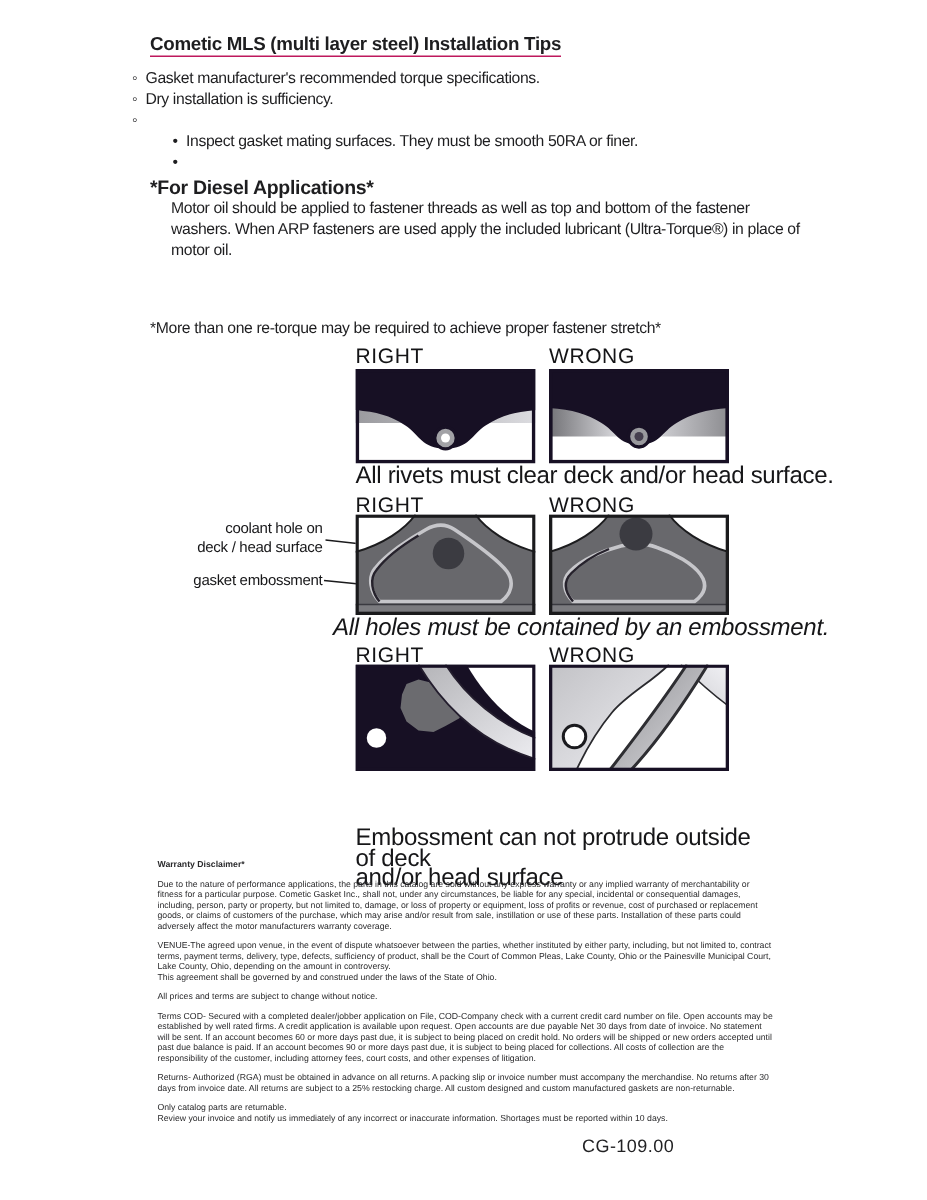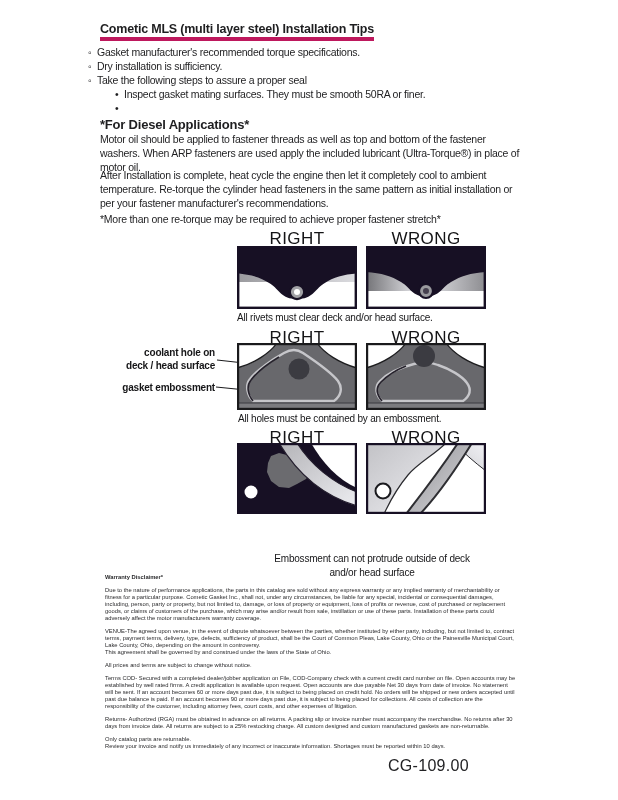--- a/index.html
+++ b/index.html
@@ -1,76 +1,74 @@
 <!DOCTYPE html>
 <html><head>
 <meta charset="utf-8">
 <style>
   html,body{margin:0;padding:0;background:#ffffff;}
   body{width:618px;height:800px;font-family:"Liberation Sans","DejaVu Sans",sans-serif;color:#1e1e20;}
   .page{position:relative;width:618px;height:800px;overflow:hidden;background:#fff;}
 
   .title{position:absolute;left:100px;top:22px;font-size:12.5px;font-weight:bold;letter-spacing:-0.2px;
-         border-bottom:4px solid #be185d;padding-bottom:1px;white-space:nowrap;}
+         border-bottom:1px solid #be185d;padding-bottom:1px;white-space:nowrap;}
 
   .bullets{position:absolute;left:88px;top:45px;width:500px;font-size:10.5px;letter-spacing:-0.25px;line-height:14px;}
   .b-row{display:flex;}
   .b-row .marker{width:9px;flex:0 0 9px;text-align:left;}
   .b-sub{margin-left:27px;}
 
   .diesel-h{position:absolute;left:100px;top:117px;font-size:13px;font-weight:bold;letter-spacing:-0.2px;}
   .para{position:absolute;left:100px;width:428px;font-size:10.5px;letter-spacing:-0.25px;line-height:14px;}
-  .p1{top:132px;} .p2{top:168px;} .p3{top:212px;}
-
-  .dlabel{position:absolute;width:120px;text-align:center;font-size:17px;letter-spacing:0.4px;color:#141416;}
+  .p1{top:132px;margin-left:14px;} .p2{top:168px;} .p3{top:212px;}
+
+  .dlabel{position:absolute;width:120px;font-size:14px;letter-spacing:0.4px;color:#141416;}
   .panel{position:absolute;width:120px;}
-  .caption{position:absolute;font-size:10px;letter-spacing:-0.2px;line-height:13.5px;color:#161618;text-align:center;}
+  .caption{position:absolute;font-size:16px;letter-spacing:-0.2px;line-height:13.5px;color:#161618;}
   .pre{white-space:pre-line;}
 
-  .ann{position:absolute;left:104px;width:111px;text-align:right;font-size:10px;letter-spacing:-0.2px;line-height:12.5px;color:#161618;font-weight:bold;}
+  .ann{position:absolute;left:104px;width:111px;text-align:right;font-size:10px;letter-spacing:-0.2px;line-height:12.5px;color:#161618;}
   .leader{position:absolute;left:100px;top:340px;pointer-events:none;}
 
   .legal{position:absolute;left:105px;top:574px;width:411px;font-size:5.8px;line-height:7px;color:#2a2a2c;letter-spacing:0;}
   .legal .lh{font-weight:bold;margin:0 0 6px 0;}
   .legal p{margin:0 0 6px 0;}
 
-  .code{position:absolute;left:388px;top:757px;font-size:16px;letter-spacing:0.3px;color:#222224;}
+  .code{position:absolute;left:388px;top:757px;font-size:12px;letter-spacing:0.3px;color:#222224;}
 </style>
 </head>
 <body>
 
 <div class="page">
 
   <div class="title">Cometic MLS (multi layer steel) Installation Tips</div>
 
   <div class="bullets">
     <div class="b-row">
       <span class="marker">◦</span>
       <span>Gasket manufacturer's recommended torque specifications.</span>
     </div>
     <div class="b-row">
       <span class="marker">◦</span>
       <span>Dry installation is sufficiency.</span>
     </div>
     <div class="b-row">
       <span class="marker">◦</span>
-      <span>Take the following steps to assure a proper seal</span>
     </div>
     <div class="b-row b-sub">
       <span class="marker">•</span>
       <span>Inspect gasket mating surfaces.  They must be smooth 50RA or finer.</span>
     </div>
     <div class="b-row b-sub">
       <span class="marker">•</span>
     </div>
   </div>
 
   <div class="diesel-h">*For Diesel Applications*</div>
   <div class="para p1">Motor oil should be applied to fastener threads as well as top and bottom of the fastener washers. When ARP fasteners are used apply the included lubricant (Ultra-Torque®) in place of motor oil.</div>
-  <div class="para p2">After Installation is complete, heat cycle the engine then let it completely cool to ambient temperature. Re-torque the cylinder head fasteners in the same pattern as initial installation or per your fastener manufacturer's recommendations.</div>
   <div class="para p3">*More than one re-torque may be required to achieve proper fastener stretch*</div>
 
   <div class="dlabel" style="left:237px;top:229px;">RIGHT</div>
   <div class="dlabel" style="left:366px;top:229px;">WRONG</div>
 
   <div class="panel" style="left:237px;top:246px;">
     <svg width="120" height="63" viewBox="0 0 120 63">
       <defs>
         <linearGradient id="g-r1a" x1="0" y1="0" x2="1" y2="0">
           <stop offset="0" stop-color="#9a9a9e"></stop>
@@ -143,21 +141,21 @@
       <path d="M80,0 C87,10 102,20 120,25" fill="none" stroke="#1c1c1e" stroke-width="1.3"></path>
       <path d="M16,58 C10,52 8,44 14,38 C22,30 36,24 48,21 C56,19 64,19 72,22 C84,26 96,33 101,40 C106,47 104,53 97,58 Z" fill="none" stroke="#c6c6ca" stroke-width="2.4"></path>
       <path d="M16,58 C11,52 9,45 15,39 C21,33 30,27 40,23" fill="none" stroke="#26222c" stroke-width="1.6"></path>
       <circle cx="58" cy="13" r="11" fill="#3b3b41"></circle>
       <rect x="0" y="60" width="120" height="7" fill="#7b7b7f"></rect>
       <line x1="0" y1="60" x2="120" y2="60" stroke="#3a3a40" stroke-width="1"></line>
       <rect x="1.1" y="1.1" width="117.8" height="64.8" fill="none" stroke="#1a1a1c" stroke-width="2.2"></rect>
     </svg>
   </div>
 
-  <div class="caption" style="left:238px;top:412px;">All holes must be contained by an embossment.</div>
+  <div class="caption" style="left:222px;top:412px;font-style:italic;">All holes must be contained by an embossment.</div>
 
   <div class="dlabel" style="left:237px;top:428px;">RIGHT</div>
   <div class="dlabel" style="left:366px;top:428px;">WRONG</div>
 
   <div class="panel" style="left:237px;top:443px;">
     <svg width="120" height="71" viewBox="0 0 120 71">
       <defs>
         <linearGradient id="g-r3a" x1="0" y1="0" x2="1" y2="1">
           <stop offset="0" stop-color="#b4b4b8"></stop>
             <stop offset="1" stop-color="#ececf0"></stop>

